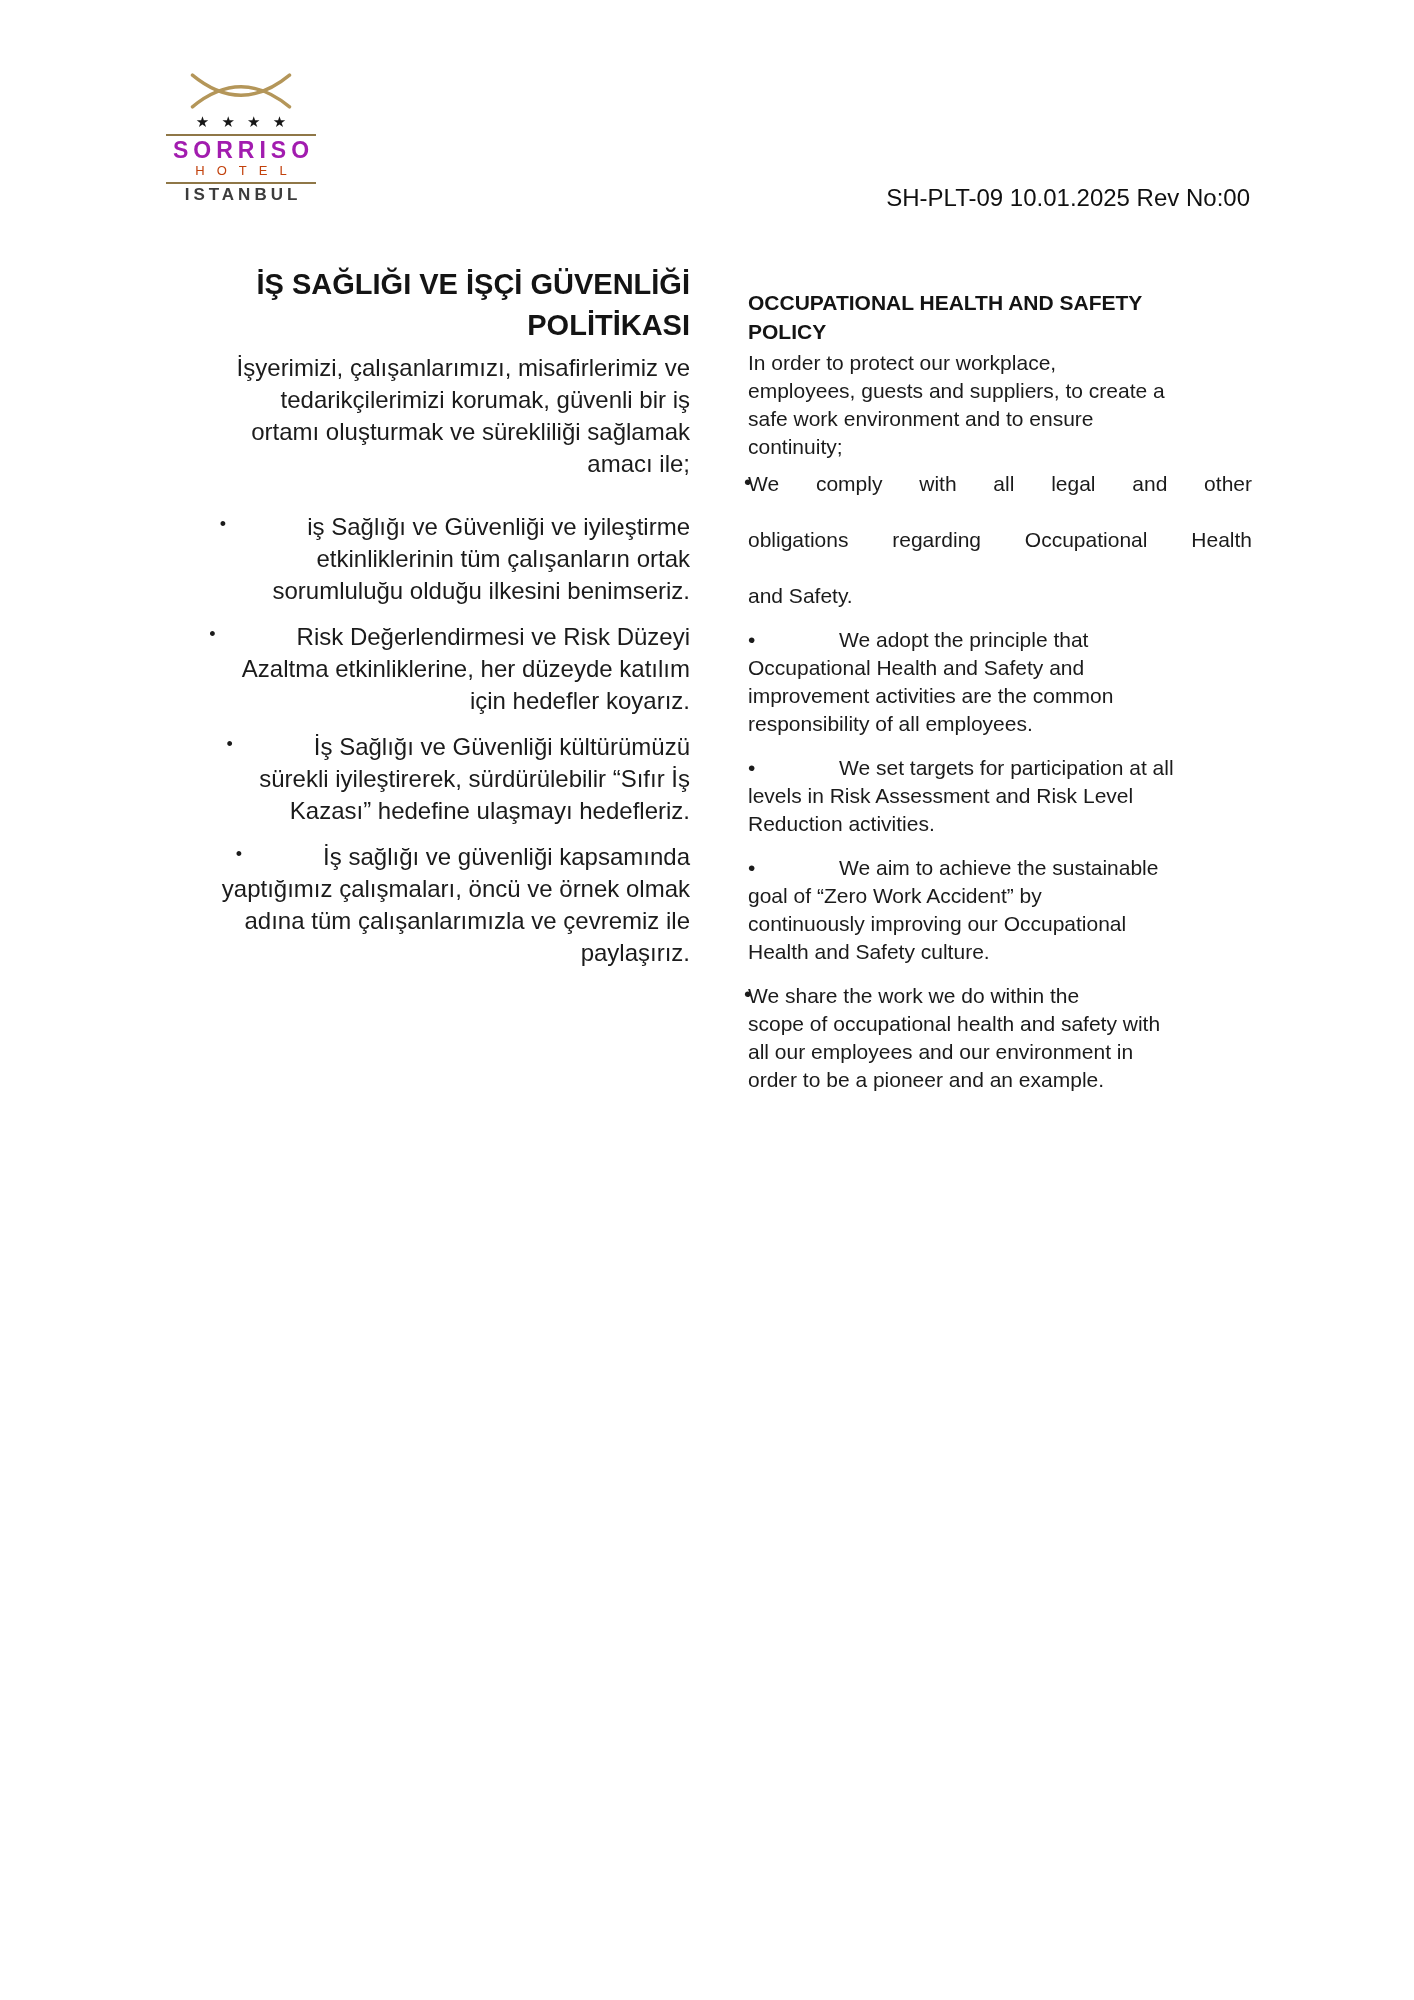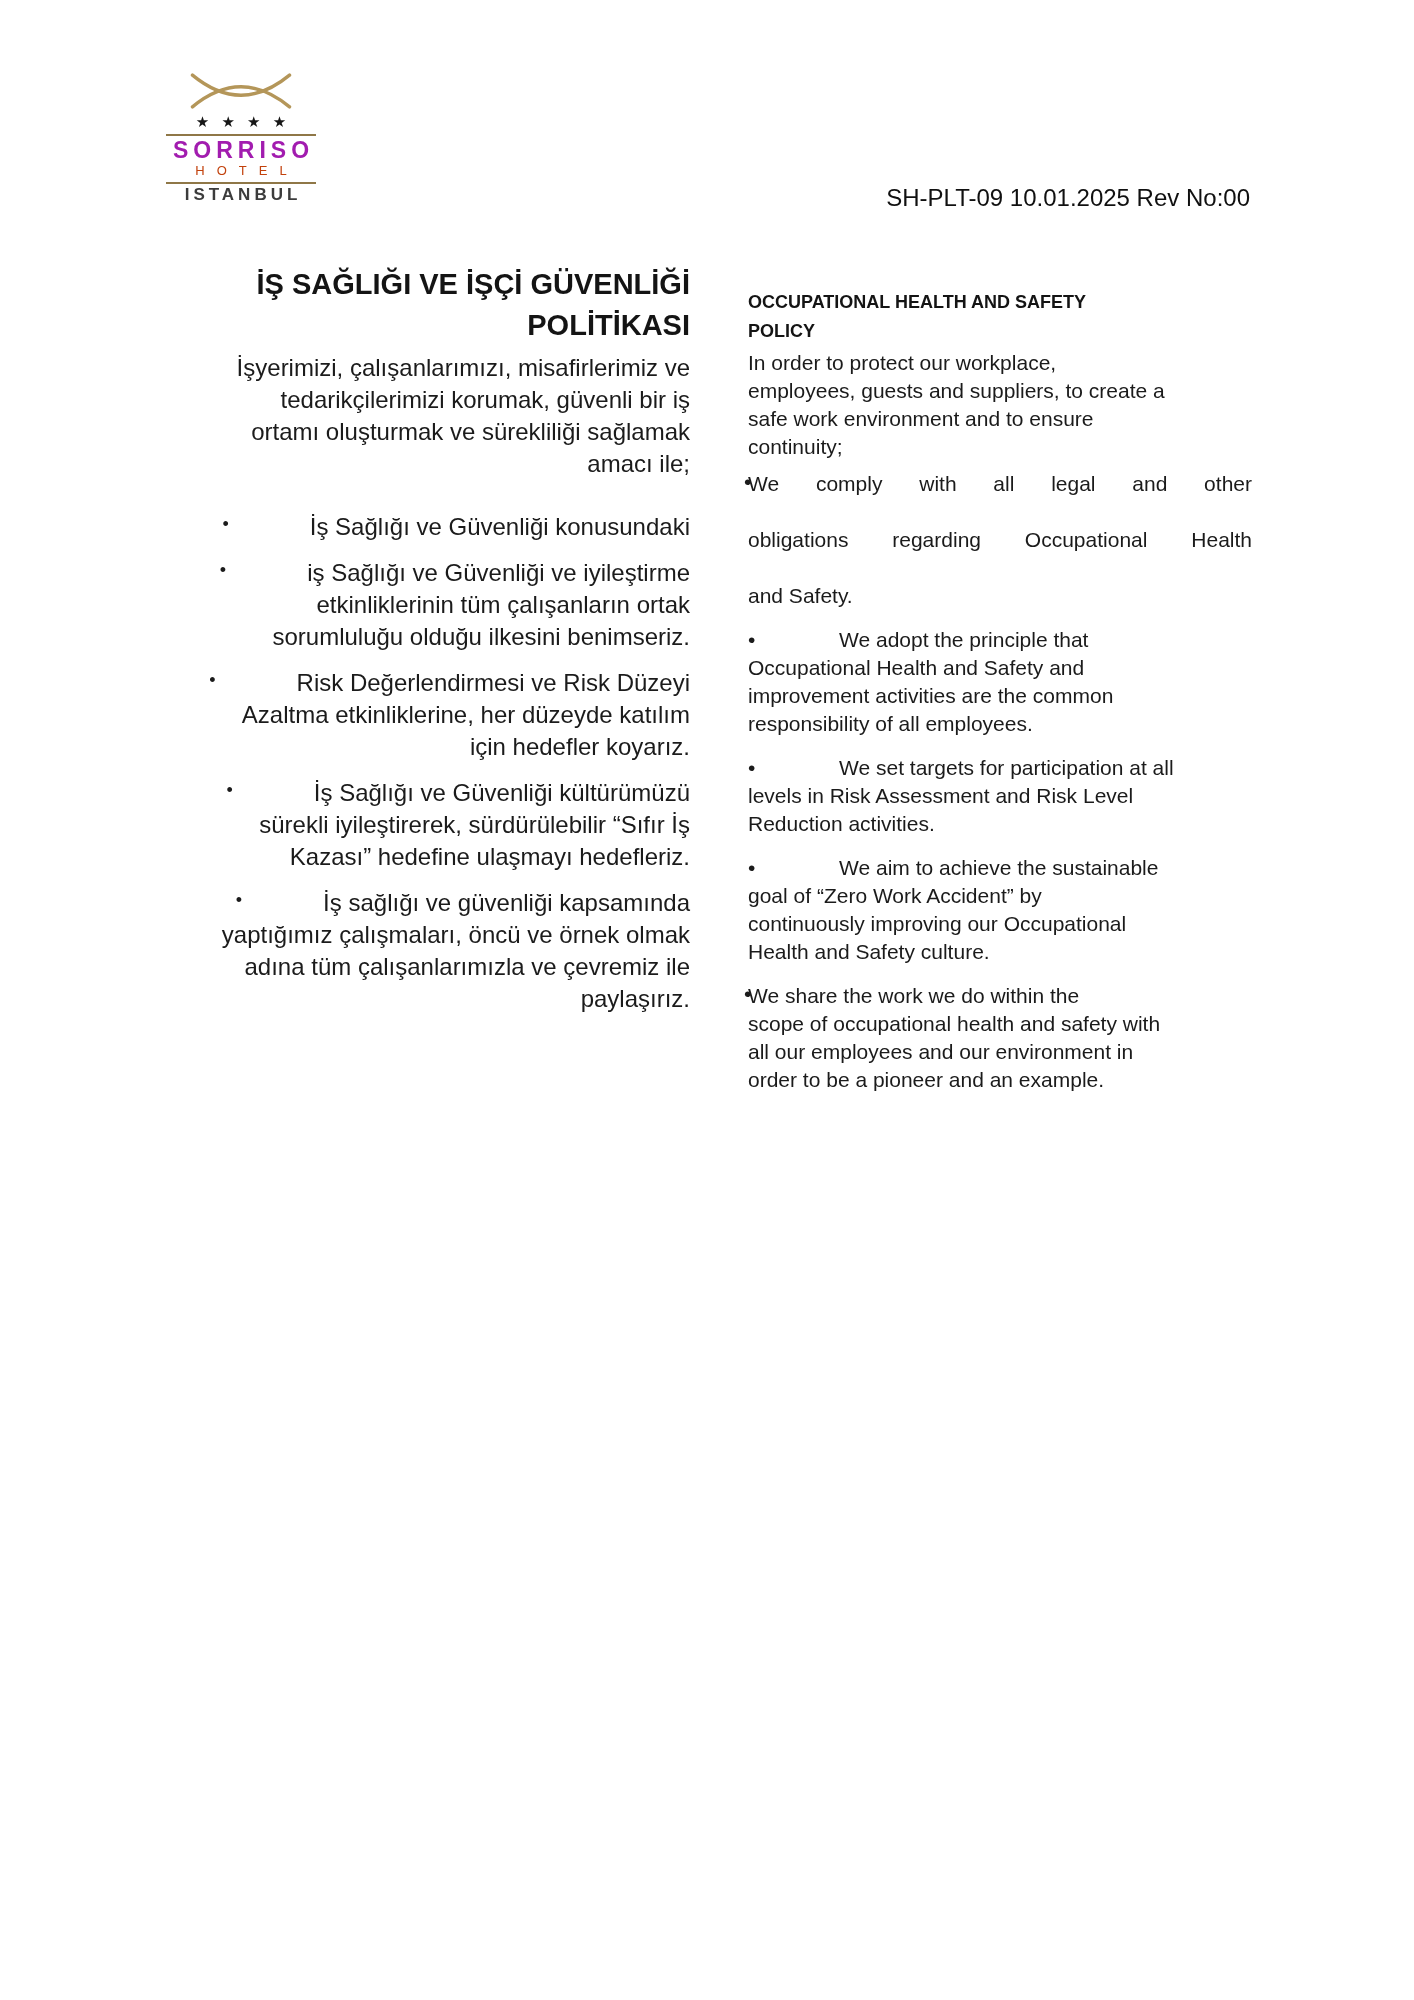--- a/index.html
+++ b/index.html
@@ -23,21 +23,21 @@
 
   
   .doc-code{position:absolute;top:184px;right:164px;font-size:24px;color:#101010;white-space:nowrap;}
 
   
   .col{position:absolute;}
   .col-tr{left:168px;top:264px;width:522px;font-size:24px;line-height:32px;text-align:right;}
   .col-en{left:748px;top:288px;width:504px;font-size:21px;line-height:28px;}
 
   .tr-title{font-size:29px;line-height:41px;font-weight:700;color:#141414;margin:0 0 6px 0;}
-  .en-title{font-size:18px;line-height:29px;font-weight:700;color:#141414;margin:0 0 3px 0;}
+  .en-title{font-size:21px;line-height:29px;font-weight:700;color:#141414;margin:0 0 3px 0;}
 
   .intro-tr{margin:0 0 28px 0;}
   .intro-en{margin:0 0 9px 0;}
 
   .para{margin:0 0 11px 0;}
   .para-en{margin:0 0 16px 0;}
 
   .line{white-space:nowrap;}
 
   
@@ -80,21 +80,20 @@
       <div class="line">POLİTİKASI</div>
     </div>
     <div class="intro-tr">
       <div class="line">İşyerimizi, çalışanlarımızı, misafirlerimiz ve</div>
       <div class="line">tedarikçilerimizi korumak, güvenli bir iş</div>
       <div class="line">ortamı oluşturmak ve sürekliliği sağlamak</div>
       <div class="line">amacı ile;</div>
     </div>
 
     <div class="para">
-      <div class="line"><span class="b-tr">•</span><span class="tab-tr"></span><span>İş Sağlığı ve Güvenliği konusundaki</span></div>
     </div>
 
     <div class="para">
       <div class="line"><span class="b-tr">•</span><span class="tab-tr"></span><span>iş Sağlığı ve Güvenliği ve iyileştirme</span></div>
       <div class="line">etkinliklerinin tüm çalışanların ortak</div>
       <div class="line">sorumluluğu olduğu ilkesini benimseriz.</div>
     </div>
 
     <div class="para">
       <div class="line"><span class="b-tr">•</span><span class="tab-tr"></span><span>Risk Değerlendirmesi ve Risk Düzeyi</span></div>

